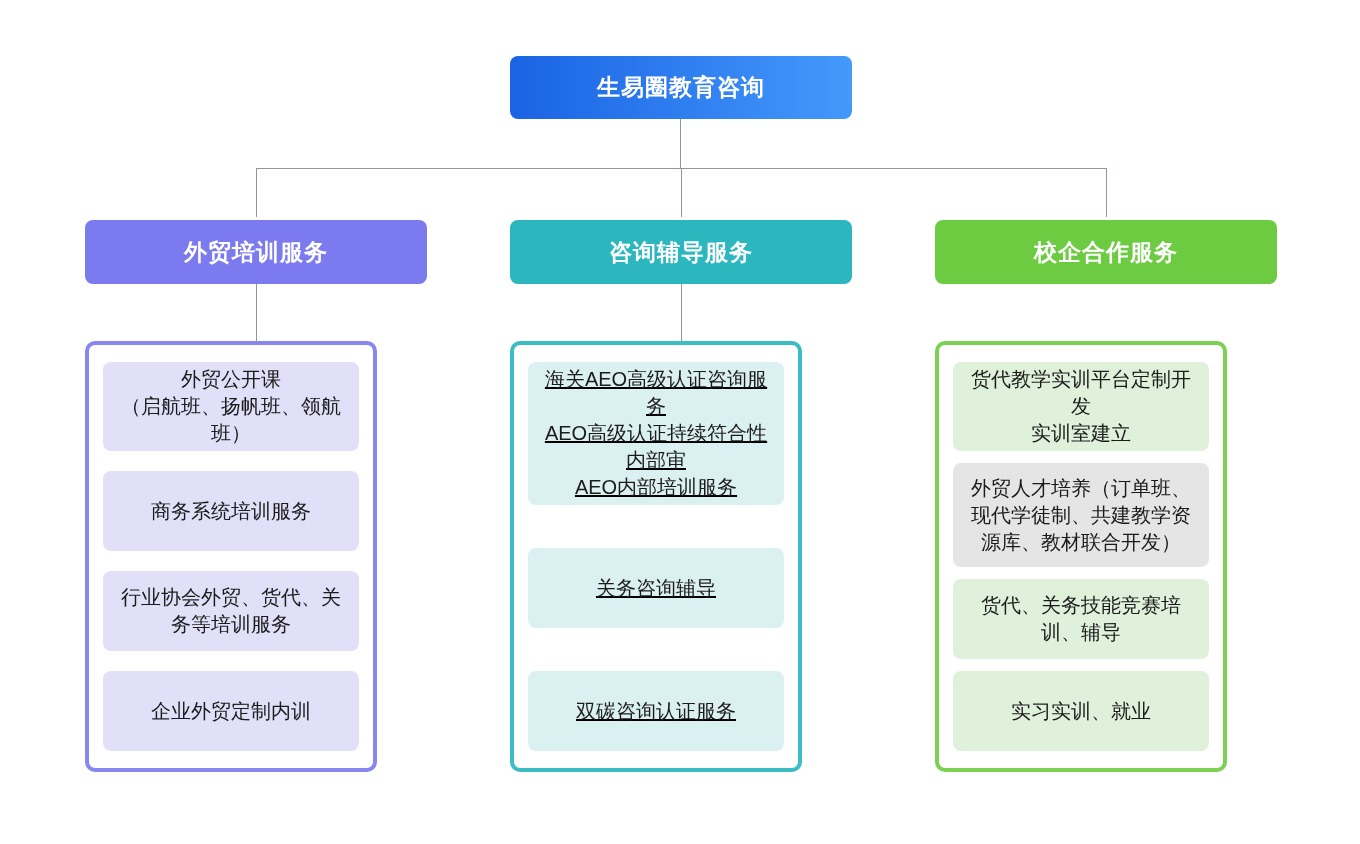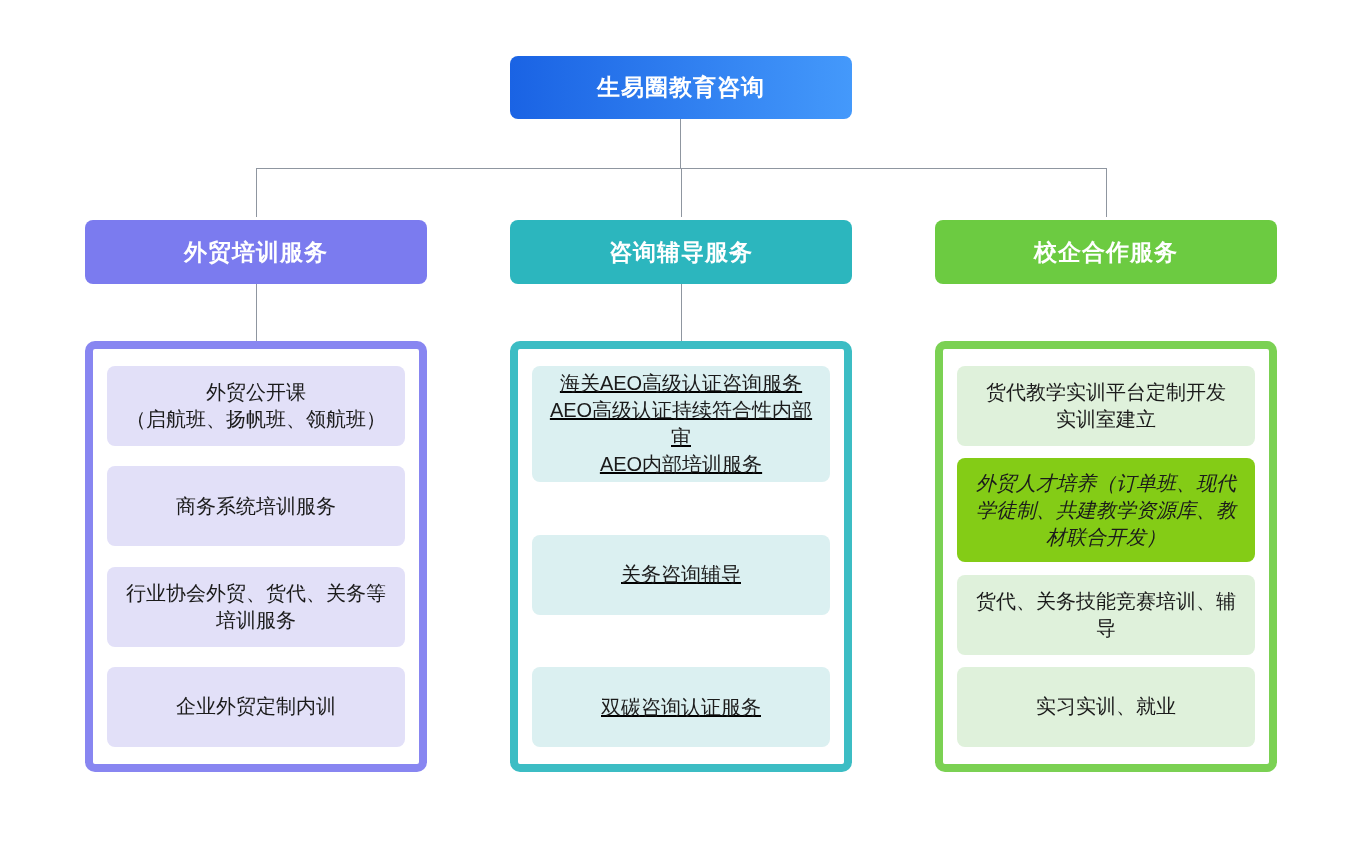--- a/index.html
+++ b/index.html
@@ -36,22 +36,22 @@
   .branch-header {
     position: absolute; top: 220px; width: 342px; height: 64px;
     border-radius: 8px; display: flex; align-items: center; justify-content: center;
   }
   .branch-header.pos-0 { left: 85px; }
   .branch-header.pos-1 { left: 510px; }
   .branch-header.pos-2 { left: 935px; align-items: center; }
 
   
   .branch-body {
-    position: absolute; top: 341px; width: 342px; height: 431px;
-    background: #ffffff; border: 8px solid #701a75; border-radius: 10px;
+    position: absolute; top: 341px; width: 292px; height: 431px;
+    background: #ffffff; border: 4px solid #701a75; border-radius: 10px;
     padding: 17px 14px;
     display: flex; flex-direction: column; justify-content: space-between;
   }
   .branch-body.pos-0 { left: 85px; }
   .branch-body.pos-1 { left: 510px; }
   .branch-body.pos-2 { left: 935px; }
 
   .branch-item {
     min-height: 80px; border-radius: 8px; padding: 4px 12px;
     display: flex; align-items: center; justify-content: center;
@@ -103,19 +103,19 @@
     </div>
   </div>
 
   <div>
     <div class="branch-header pos-2" style="background: rgb(108, 203, 65);">
       <span class="node-label">校企合作服务</span>
     </div>
     <div class="branch-body pos-2" style="border-color: rgb(123, 209, 83);">
       <div class="branch-item" style="background: rgb(223, 241, 219);">货代教学实训平台定制开发
 实训室建立</div>
-      <div class="branch-item tall" style="background: #84cc16; font-style: italic;">外贸人才培养（订单班、现代学徒制、共建教学资源库、教材联合开发）</div>
+      <div class="branch-item tall" style="background: #e5e5e5;">外贸人才培养（订单班、现代学徒制、共建教学资源库、教材联合开发）</div>
       <div class="branch-item" style="background: rgb(223, 241, 219);">货代、关务技能竞赛培训、辅导</div>
       <div class="branch-item" style="background: rgb(223, 241, 219);">实习实训、就业</div>
     </div>
   </div>
 
 </div>
 
 </body></html>

